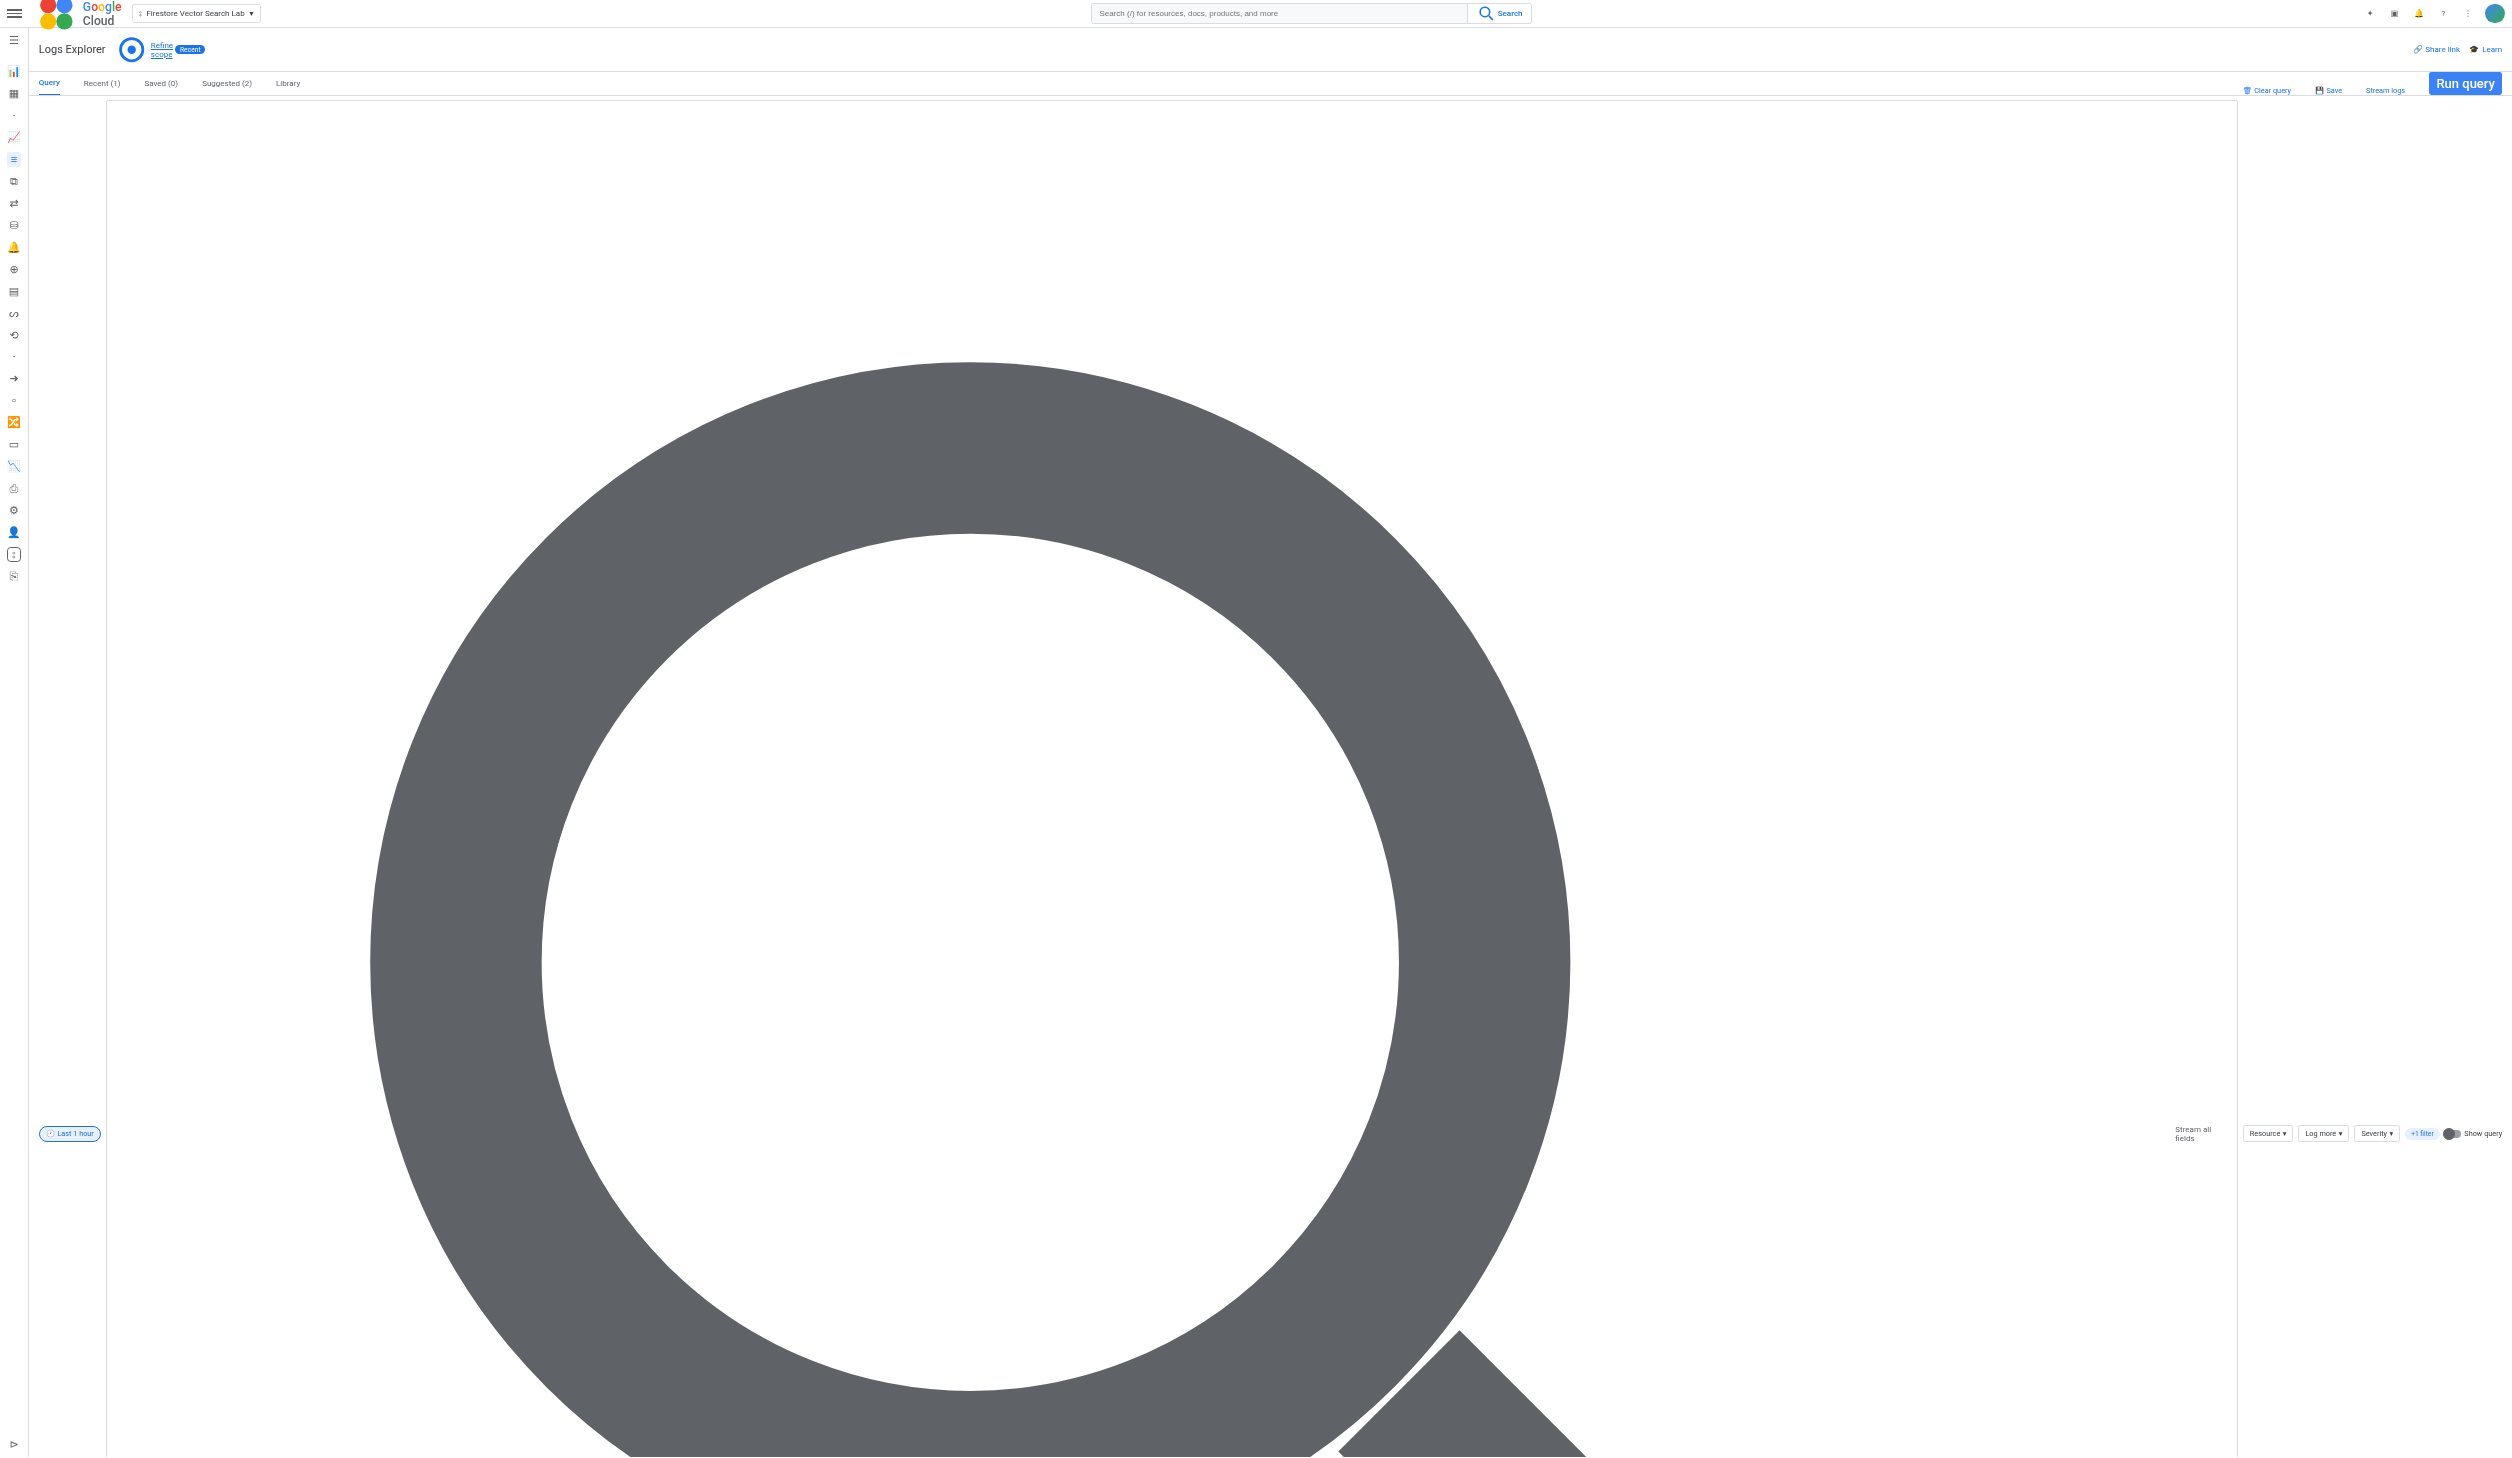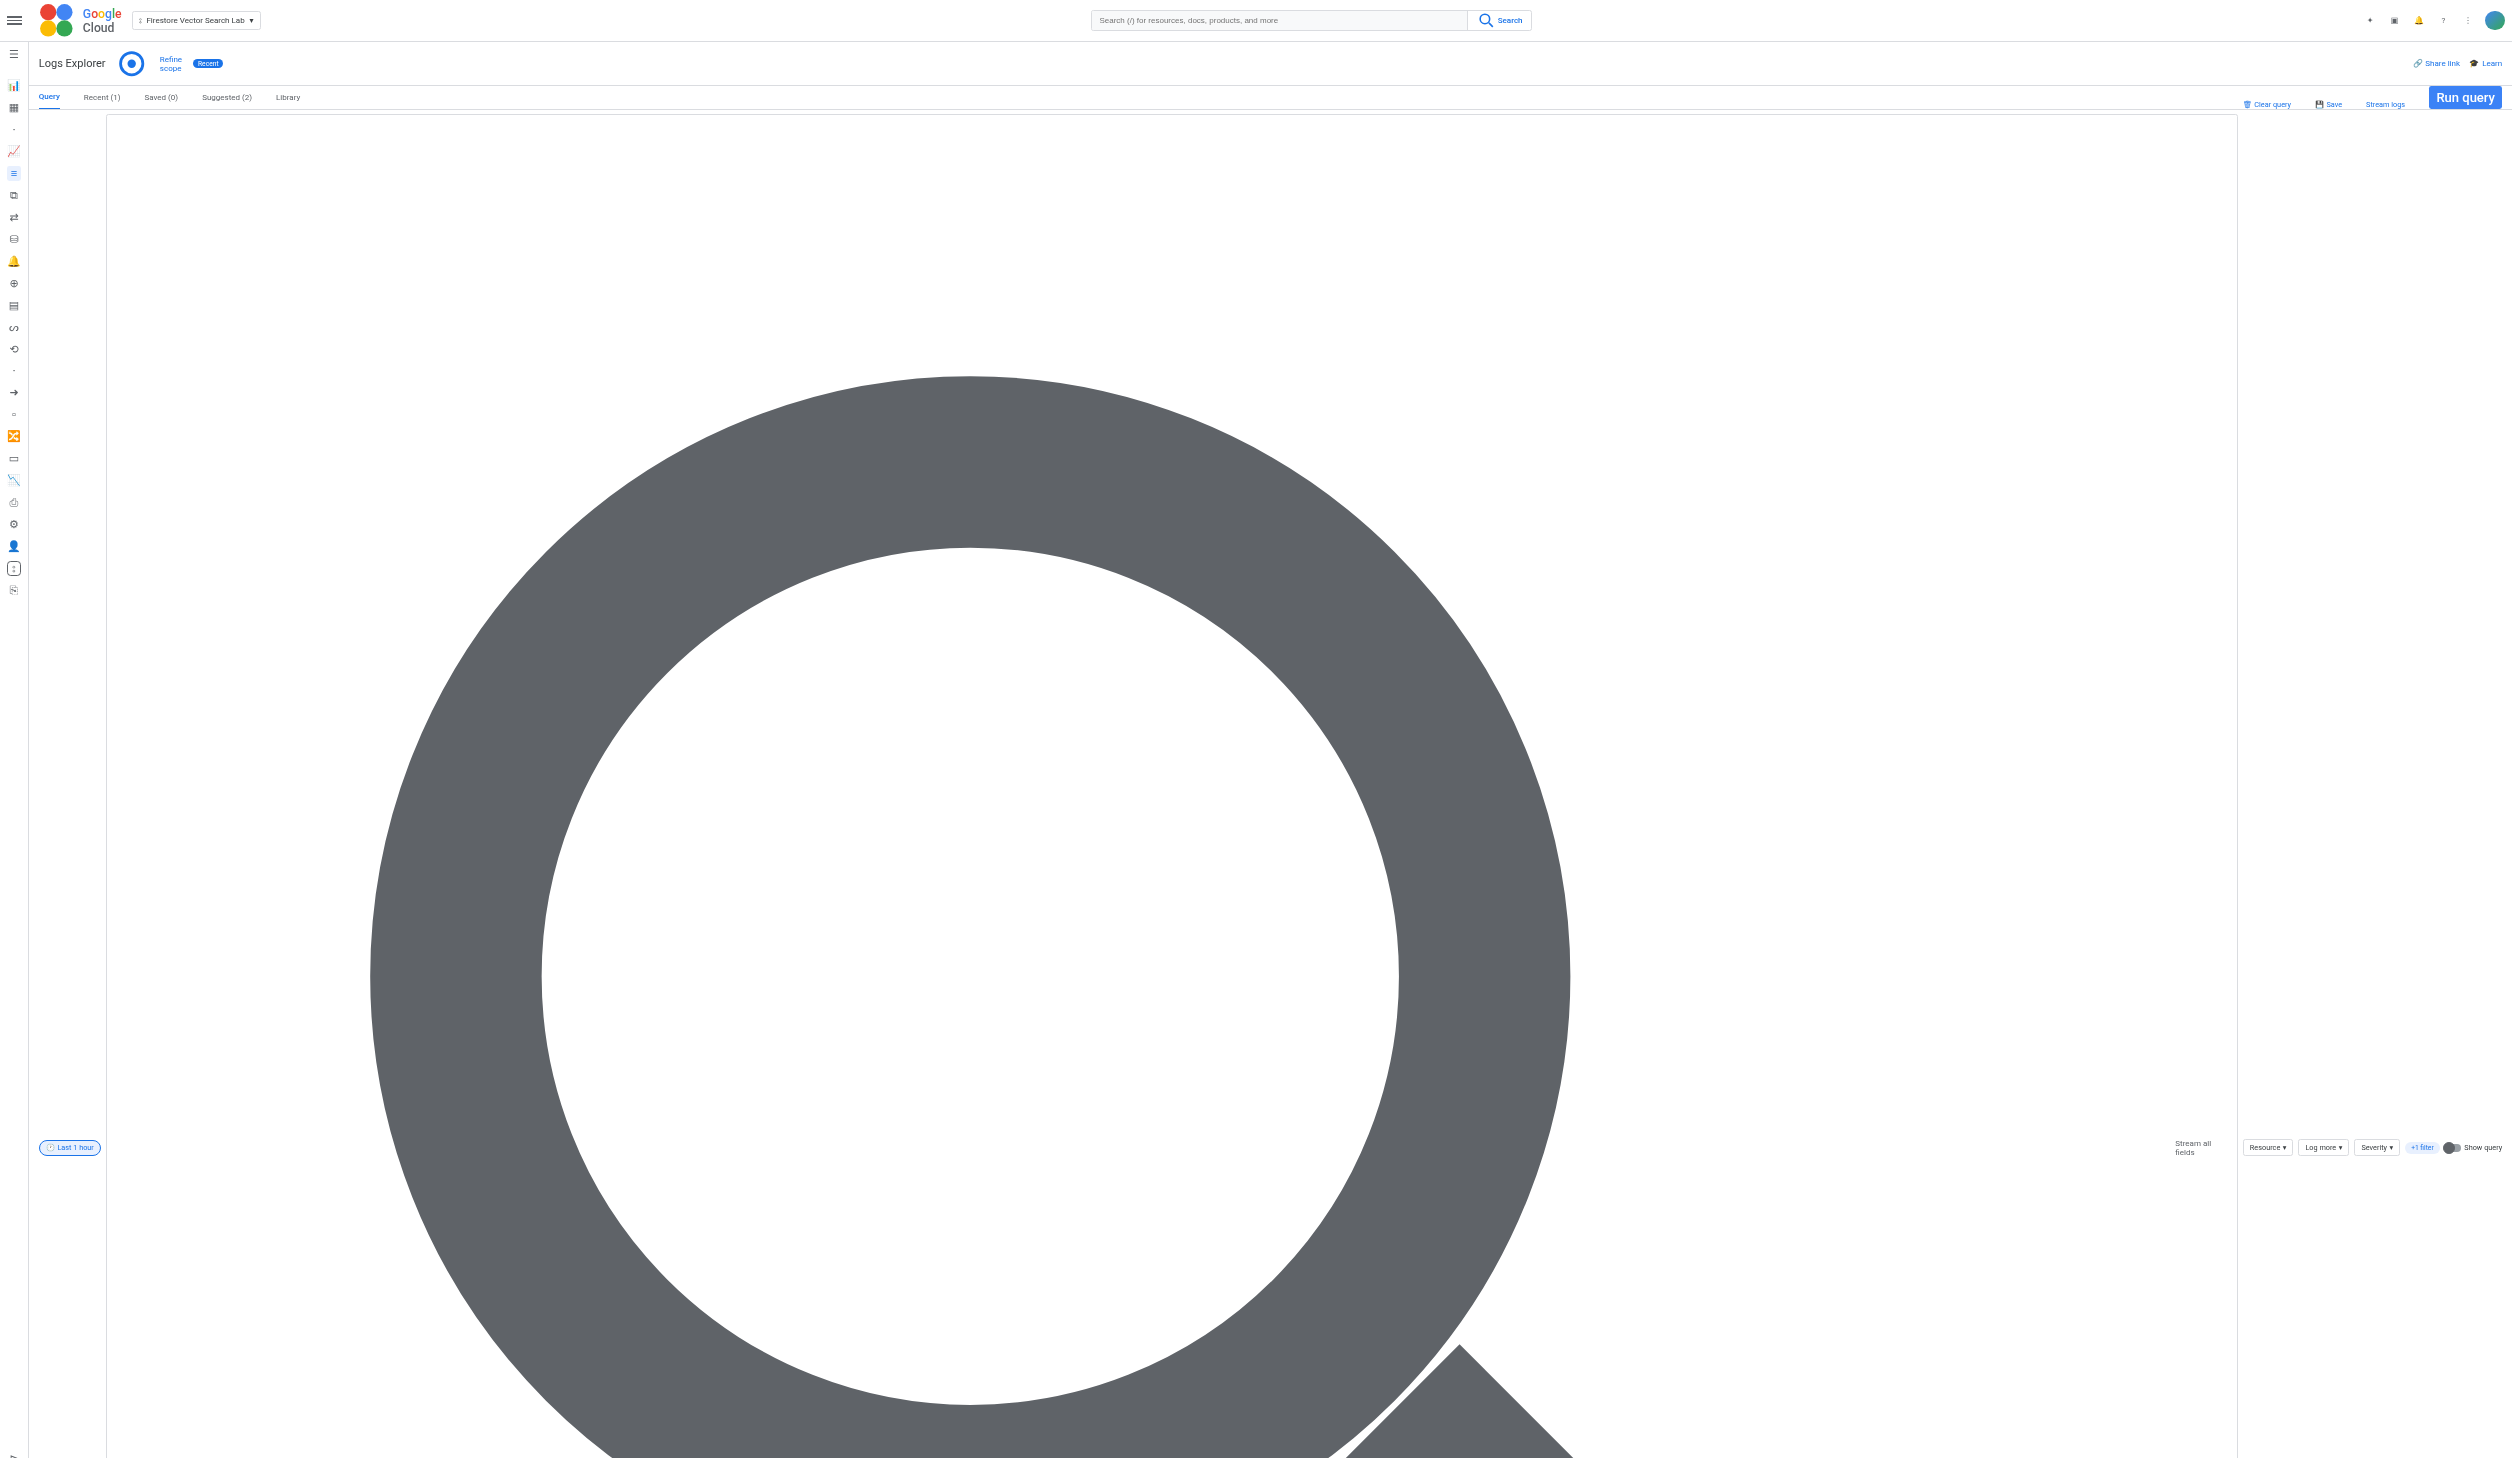--- a/index.html
+++ b/index.html
@@ -1,17 +1,17 @@
 <!DOCTYPE html>
 <html style="font-size:9.8px"><head>
 <meta charset="utf-8">
 <style>
 * { box-sizing: border-box; margin: 0; padding: 0; }
 body { font-family: 'Google Sans', Roboto, Arial, sans-serif; font-size: 8px; color: #3c4043; background: #fff; overflow: hidden; }
-.top-bar { height: 42px; display: flex; align-items: center; padding: 0 7.3px; border-bottom: 0.6px solid #dadce0; gap: 9.8px; }
+.top-bar { height: 28px; display: flex; align-items: center; padding: 0 7.3px; border-bottom: 0.6px solid #dadce0; gap: 9.8px; }
 .hamburger { width: 14.7px; height: 14.7px; cursor: pointer; display: flex; flex-direction: column; justify-content: center; gap: 2.4px; }
 .hamburger span { height: 1.2px; background: #5f6368; }
 .logo { display: flex; align-items: center; gap: 2.4px; font-size: 12.2px; color: #5f6368; }
 .logo-g { font-weight: 500; }
 .project-picker { display: flex; align-items: center; gap: 4.9px; padding: 3.7px 6.1px; border: 0.6px solid #dadce0; border-radius: 2.4px; cursor: pointer; font-size: 8px; }
 .search-wrap { flex: 1; display: flex; justify-content: center; }
 .search-box { width: 441px; display: flex; border: 0.6px solid #dadce0; border-radius: 2.4px; overflow: hidden; height: 21px; }
 .search-box input { flex: 1; border: none; padding: 0 7.3px; font-size: 8px; outline: none; background: #f8f9fa; }
 .search-btn { display: flex; align-items: center; gap: 2px; padding: 0 8.6px; border-left: 0.6px solid #dadce0; color: #1a73e8; cursor: pointer; font-weight: 500; }
 .top-icons { display: flex; align-items: center; gap: 9.8px; }
@@ -21,21 +21,21 @@
 .main-layout { display: flex; height: calc(100vh - 29px); }
 .left-rail { width: 29px; border-right: 0.6px solid #dadce0; display: flex; flex-direction: column; align-items: center; padding-top: 4.9px; gap: 7.3px; position: relative; }
 .left-rail .rail-icon { width: 14.7px; height: 14.7px; color: #5f6368; cursor: pointer; display: flex; align-items: center; justify-content: center; border-radius: 2.4px; font-size: 11px; }
 .rail-icon.active { background: #e8f0fe; color: #1a73e8; }
 .rail-icon.highlighted { border: 0.6px solid #5f6368; border-radius: 3.7px; padding: 1.2px; }
 .rail-expand { position: absolute; bottom: 4.9px; }
 
 .content { flex: 1; display: flex; flex-direction: column; overflow: hidden; }
 .page-header { display: flex; align-items: center; padding: 4.9px 9.8px; border-bottom: 0.6px solid #dadce0; gap: 9.8px; }
 .page-title { font-size: 11px; font-weight: 400; color: #3c4043; }
-.refine-scope { display: flex; align-items: center; gap: 11px; color: #1a73e8; cursor: pointer; font-size: 8px; }
+.refine-scope { display: flex; align-items: center; gap: 2px; color: #1a73e8; cursor: pointer; font-size: 8px; text-decoration: underline; }
 .scope-badge { background: #1a73e8; color: #fff; padding: 0.6px 4.9px; border-radius: 6.1px; font-size: 6.7px; }
 .header-spacer { flex: 1; }
 .link-btn { display: flex; align-items: center; gap: 2.4px; color: #1a73e8; cursor: pointer; font-size: 8px; }
 
 .tabs-bar { display: flex; align-items: flex-end; padding: 0 9.8px; border-bottom: 0.6px solid #dadce0; gap: 24px; height: 24.5px; }
 .tab { color: #5f6368; cursor: pointer; padding: 6.1px 0; font-size: 8px; }
 .tab.active { color: #1a73e8; border-bottom: 1.2px solid #1a73e8; font-weight: 500; }
 .tabs-spacer { flex: 1; }
 .action-link { color: #1a73e8; cursor: pointer; font-size: 7.3px; display: flex; align-items: center; gap: 2.4px; }
 .run-btn { background: #3b82f6; color: #fff; padding: 3.7px 7.3px; border-radius: 2.4px; cursor: pointer; font-size: 13px; font-weight: 500; }

